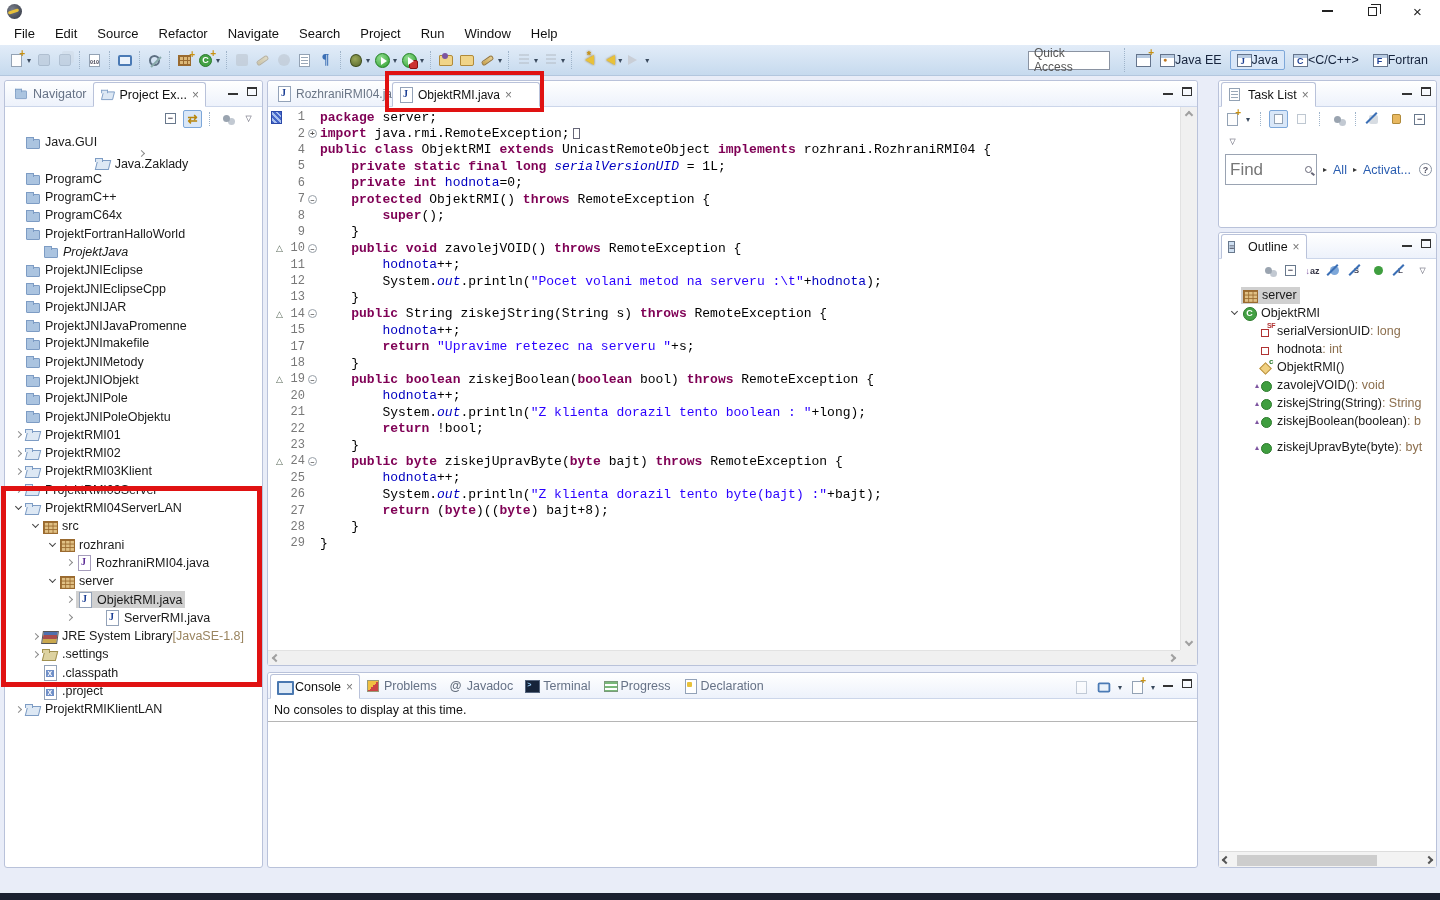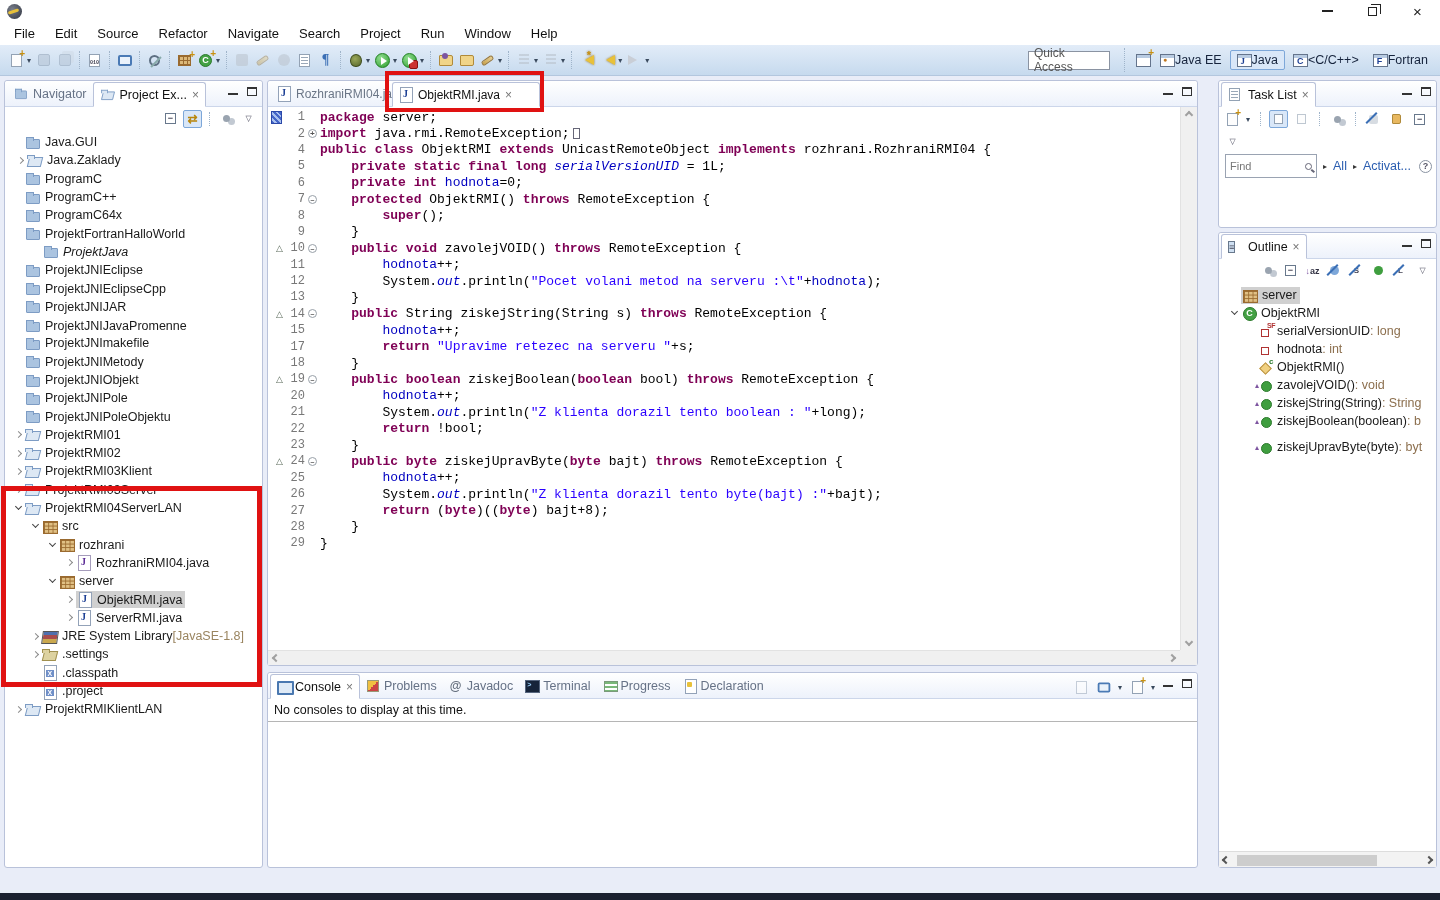--- a/index.html
+++ b/index.html
@@ -121,21 +121,21 @@
   .seg-sf{color:#0000c0;font-style:italic}
   .fold-box{display:inline-block;width:7px;height:11px;border:1px solid #667;margin-left:3px;vertical-align:-2px}
   .vscroll{position:absolute;right:0;top:26px;bottom:15px;width:17px;background:#f0f0f0;border-left:1px solid #e2e2e2;display:flex;flex-direction:column;justify-content:space-between;align-items:center;padding:5px 0}
   .hscroll{position:absolute;left:0;bottom:0;right:17px;height:15px;background:#f0f0f0;border-top:1px solid #e2e2e2;display:flex;justify-content:space-between;align-items:center;padding:0 5px}
   .scorner{position:absolute;right:0;bottom:0;width:17px;height:15px;background:#f0f0f0}
   .sarr{width:6px;height:6px;border-left:2px solid #a0a0a0;border-top:2px solid #a0a0a0;display:inline-block}
   .up{transform:rotate(45deg)} .down{transform:rotate(225deg)} .lft{transform:rotate(-45deg)} .rgt{transform:rotate(135deg)}
   
   .tl-toolbar{display:flex;align-items:center;gap:4px;padding:3px 2px 0 4px;flex-wrap:wrap}
   .findrow{display:flex;align-items:center;gap:6px;padding:4px 4px 0 6px}
-  .findbox{width:92px;height:24px;border:1px solid #9aa3b2;background:#fff;display:flex;align-items:center;justify-content:space-between;padding:0 4px;font-size:11px;color:#777}
+  .findbox{width:92px;height:31px;border:1px solid #9aa3b2;background:#fff;display:flex;align-items:center;justify-content:space-between;padding:0 4px;font-size:17px;color:#777}
   .mag{width:7px;height:7px;border:1.5px solid #667;border-radius:50%;position:relative;flex:none}
   .mag::after{content:"";position:absolute;left:5px;top:6px;width:4px;height:1.5px;background:#667;transform:rotate(40deg)}
   .flink{color:#2a5db0;font-size:12.5px}
   .tri8{font-size:8px;color:#333}
   .helpc{width:13px;height:13px;border:1px solid #8a93a2;border-radius:50%;color:#556;font:bold 9px "Liberation Sans",sans-serif;display:flex;align-items:center;justify-content:center;margin-left:auto}
   
   .outlist{padding-top:4px}
   .orow{display:flex;align-items:center;height:18px;font-size:12.5px;white-space:nowrap;overflow:hidden}
   .oc{width:17px;height:15px;position:relative;flex:none;margin-right:3px}
   .oc-class::before{content:"";position:absolute;left:2px;top:1px;width:12px;height:12px;border-radius:50%;background:#44a144;border:1px solid #2c7a2c}
@@ -350,21 +350,21 @@
         </span>
     </div>
     <div class="tree" id="tree">
         <div class="trow" style="padding-left: 6px;">
           <span class="twcol"></span>
           <span style="display: inline-flex; align-items: center;">
             <span class="ic ic-folder"></span>
             <span>Java.GUI</span>
           </span>
         </div>
-        <div class="trow" style="padding-left: 8px;">
+        <div class="trow" style="padding-left: 16px; flex-direction: column;">
           <span class="twcol">
             <span class="chev"></span>
           </span>
           <span style="display: inline-flex; align-items: center;">
             <span class="ic ic-folder-open"></span>
             <span>Java.Zaklady</span>
           </span>
         </div>
         <div class="trow" style="padding-left: 6px;">
           <span class="twcol"></span>
@@ -547,21 +547,21 @@
         </div>
         <div class="trow" style="padding-left: 57px;">
           <span class="twcol">
             <span class="chev"></span>
           </span>
           <span class="selbg" style="display: inline-flex; align-items: center;">
             <span class="ic ic-java"></span>
             <span>ObjektRMI.java</span>
           </span>
         </div>
-        <div class="trow" style="padding-left: 57px;">
+        <div class="trow" style="padding-left: 57px; gap: 28px;">
           <span class="twcol">
             <span class="chev"></span>
           </span>
           <span style="display: inline-flex; align-items: center;">
             <span class="ic ic-java"></span>
             <span>ServerRMI.java</span>
           </span>
         </div>
         <div class="trow" style="padding-left: 23px;">
           <span class="twcol">

